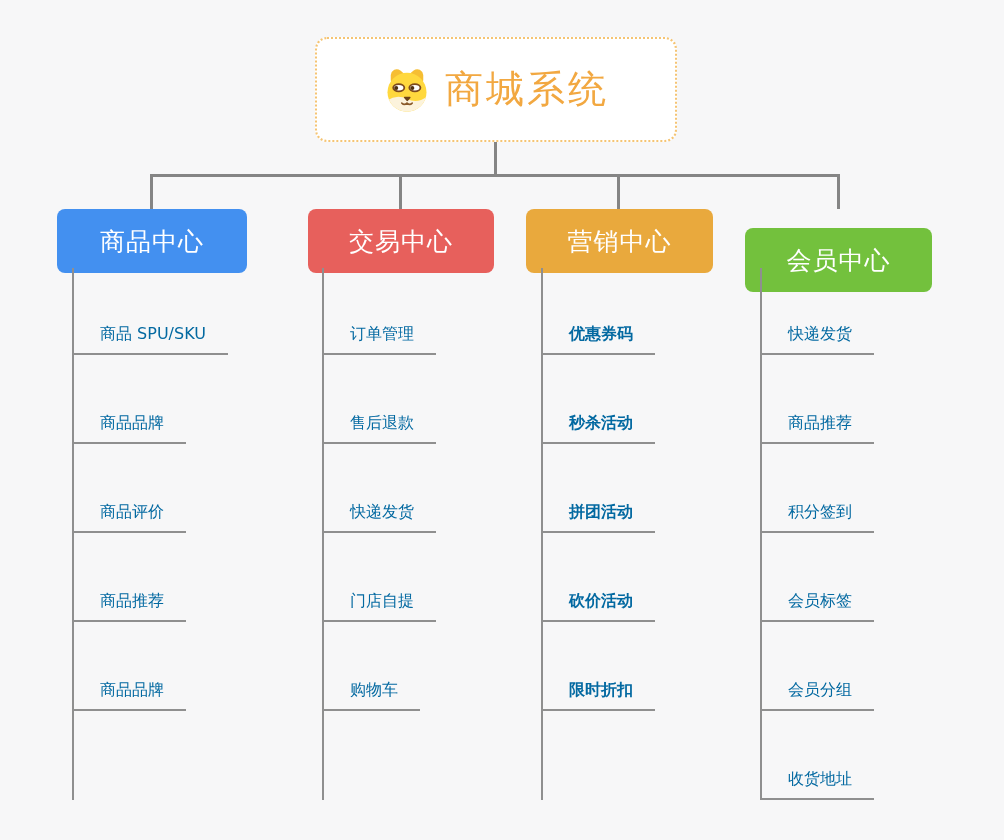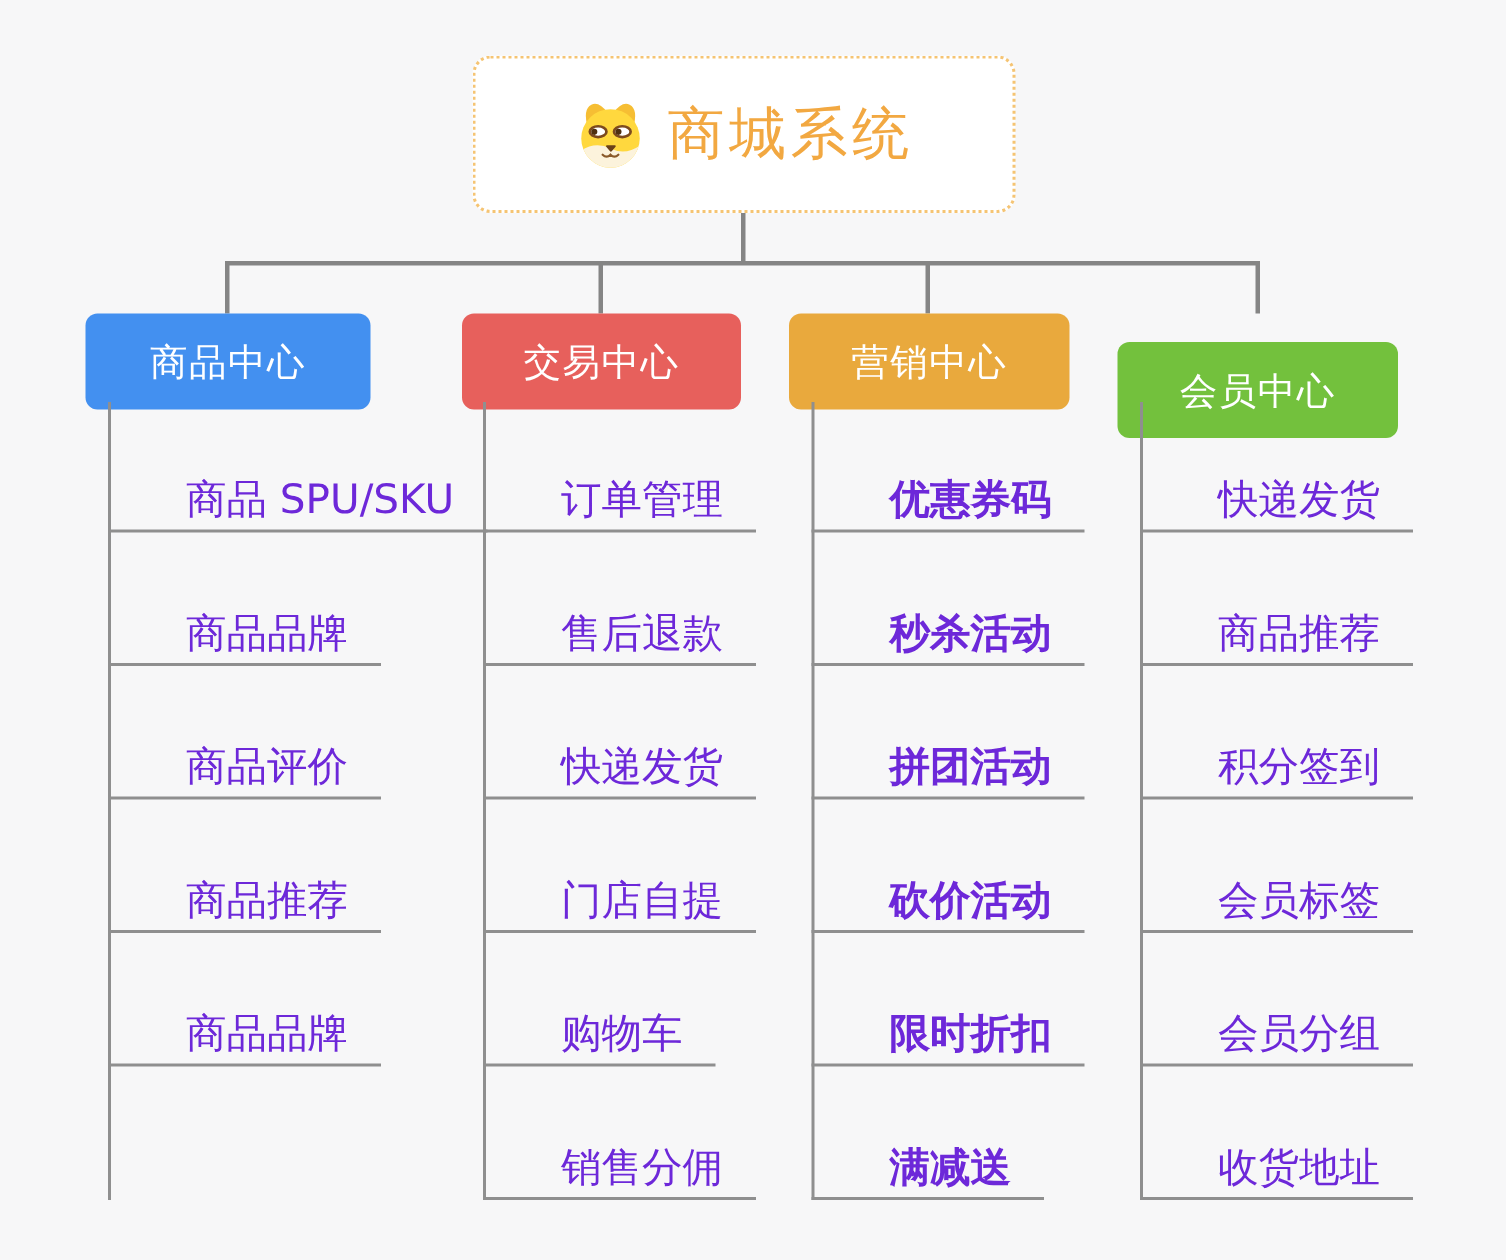--- a/index.html
+++ b/index.html
@@ -69,24 +69,24 @@
   .leaves::before {
     content: "";
     position: absolute;
     left: 0; top: 0;
     width: 2px; height: 532px;
     background: #8F8F8F;
   }
   .t1 { left: 72px; } .t2 { left: 322px; } .t3 { left: 541px; font-weight: bold; } .t4 { left: 760px; }
   .leaf {
     width: max-content;
-    font-size: 27px;
+    font-size: 16px;
     line-height: 28px;
-    color: #6d28d9;
-    padding: 0 22px 5px 52px;
+    color: #0369a1;
+    padding: 0 22px 5px 28px;
     border-bottom: 2px solid #8F8F8F;
     margin-top: 54px;
     white-space: nowrap;
     cursor: default;
   }
   .leaf:first-child { margin-top: 52px; }
 </style>
 </head>
 <body>
 
@@ -148,30 +148,28 @@
     <div class="leaf">商品推荐</div>
     <div class="leaf">商品品牌</div>
   </div>
 
   <div class="leaves t2">
     <div class="leaf">订单管理</div>
     <div class="leaf">售后退款</div>
     <div class="leaf">快递发货</div>
     <div class="leaf">门店自提</div>
     <div class="leaf">购物车</div>
-    <div class="leaf">销售分佣</div>
   </div>
 
   <div class="leaves t3">
     <div class="leaf">优惠券码</div>
     <div class="leaf">秒杀活动</div>
     <div class="leaf">拼团活动</div>
     <div class="leaf">砍价活动</div>
     <div class="leaf">限时折扣</div>
-    <div class="leaf">满减送</div>
   </div>
 
   <div class="leaves t4">
     <div class="leaf">快递发货</div>
     <div class="leaf">商品推荐</div>
     <div class="leaf">积分签到</div>
     <div class="leaf">会员标签</div>
     <div class="leaf">会员分组</div>
     <div class="leaf">收货地址</div>
   </div>

